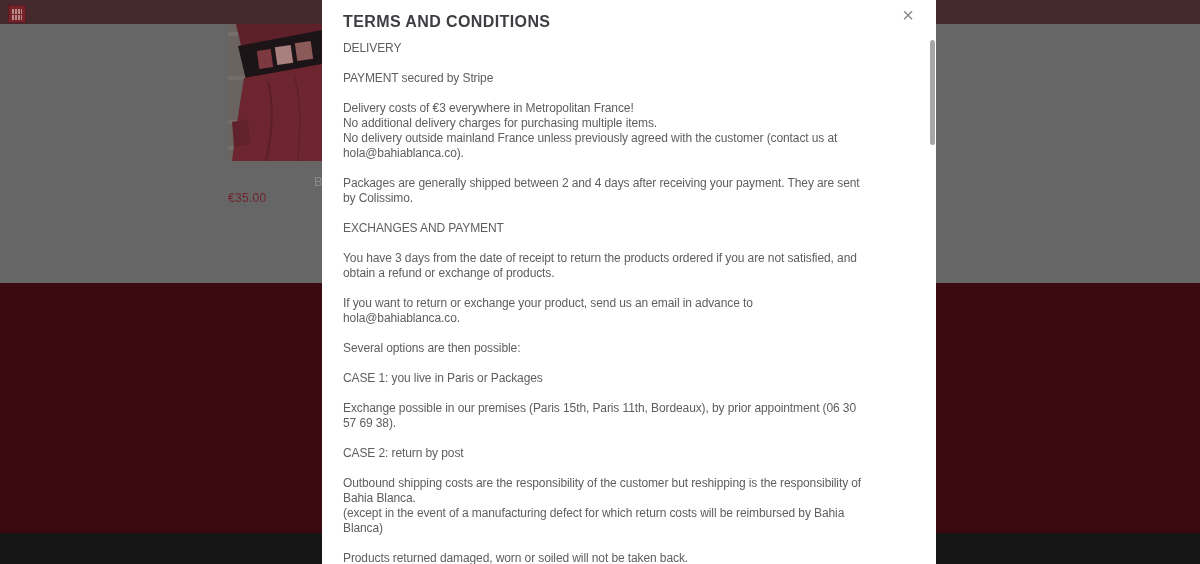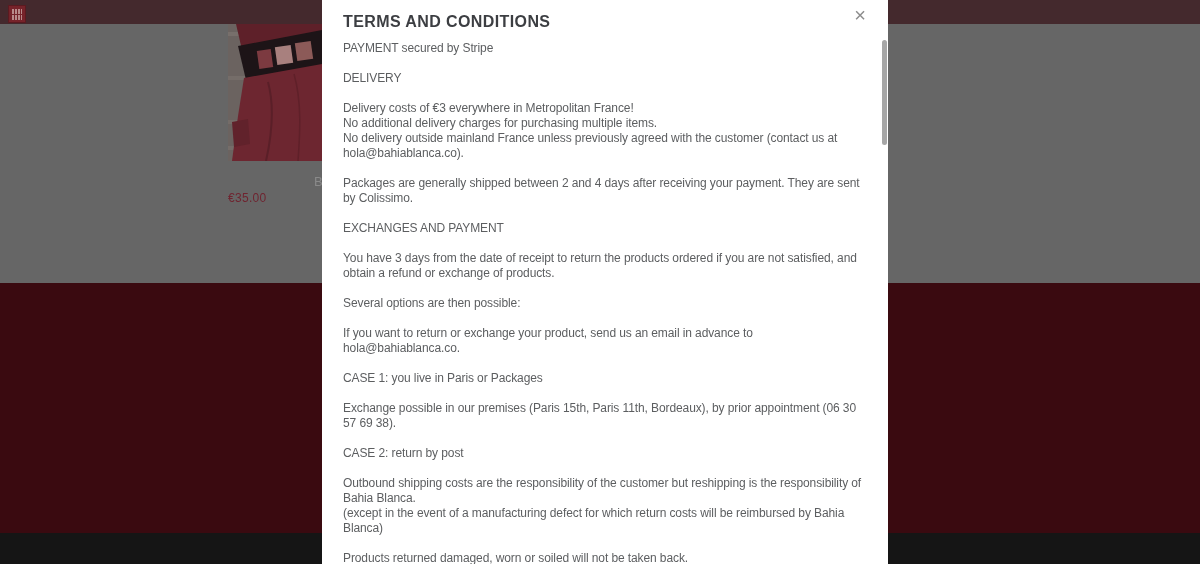--- a/index.html
+++ b/index.html
@@ -57,21 +57,21 @@
   }
   .bottom-footer-bar {
     position: absolute; left: 0; top: 533px;
     width: 1200px; height: 31px;
     background: #151515;
   }
 
   
   .modal {
     position: absolute; left: 322px; top: 0;
-    width: 566px; height: 564px;
+    width: 614px; height: 564px;
     background: #ffffff;
   }
   .modal-title {
     position: absolute; left: 21px; top: 13px;
     font-size: 16px; font-weight: bold;
     letter-spacing: 0.4px;
     color: #3c3e42;
   }
   .close-button {
     position: absolute; right: 15px; top: 2px;
@@ -147,30 +147,30 @@
 
   <div class="maroon-section"></div>
   <div class="bottom-footer-bar"></div>
 
   <div class="modal">
     <h2 class="modal-title">TERMS AND CONDITIONS</h2>
     <button class="close-button">
       <span class="close-icon">×</span>
     </button>
     <div class="modal-content">
+        <p class="para">DELIVERY</p>
         <p class="para">PAYMENT secured by Stripe</p>
-        <p class="para">DELIVERY</p>
         <p class="para">Delivery costs of €3 everywhere in Metropolitan France!
 No additional delivery charges for purchasing multiple items.
 No delivery outside mainland France unless previously agreed with the customer (contact us at hola@bahiablanca.co).</p>
         <p class="para">Packages are generally shipped between 2 and 4 days after receiving your payment. They are sent by Colissimo.</p>
         <p class="para">EXCHANGES AND PAYMENT</p>
         <p class="para">You have 3 days from the date of receipt to return the products ordered if you are not satisfied, and obtain a refund or exchange of products.</p>
+        <p class="para">If you want to return or exchange your product, send us an email in advance to hola@bahiablanca.co.</p>
         <p class="para">Several options are then possible:</p>
-        <p class="para">If you want to return or exchange your product, send us an email in advance to hola@bahiablanca.co.</p>
         <p class="para">CASE 1: you live in Paris or Packages</p>
         <p class="para">Exchange possible in our premises (Paris 15th, Paris 11th, Bordeaux), by prior appointment (06 30 57 69 38).</p>
         <p class="para">CASE 2: return by post</p>
         <p class="para">Outbound shipping costs are the responsibility of the customer but reshipping is the responsibility of Bahia Blanca.
 (except in the event of a manufacturing defect for which return costs will be reimbursed by Bahia Blanca)</p>
         <p class="para">Products returned damaged, worn or soiled will not be taken back.</p>
       </div>
     <div class="modal-scrollbar">
       <div class="scrollbar-thumb"></div>
     </div>

